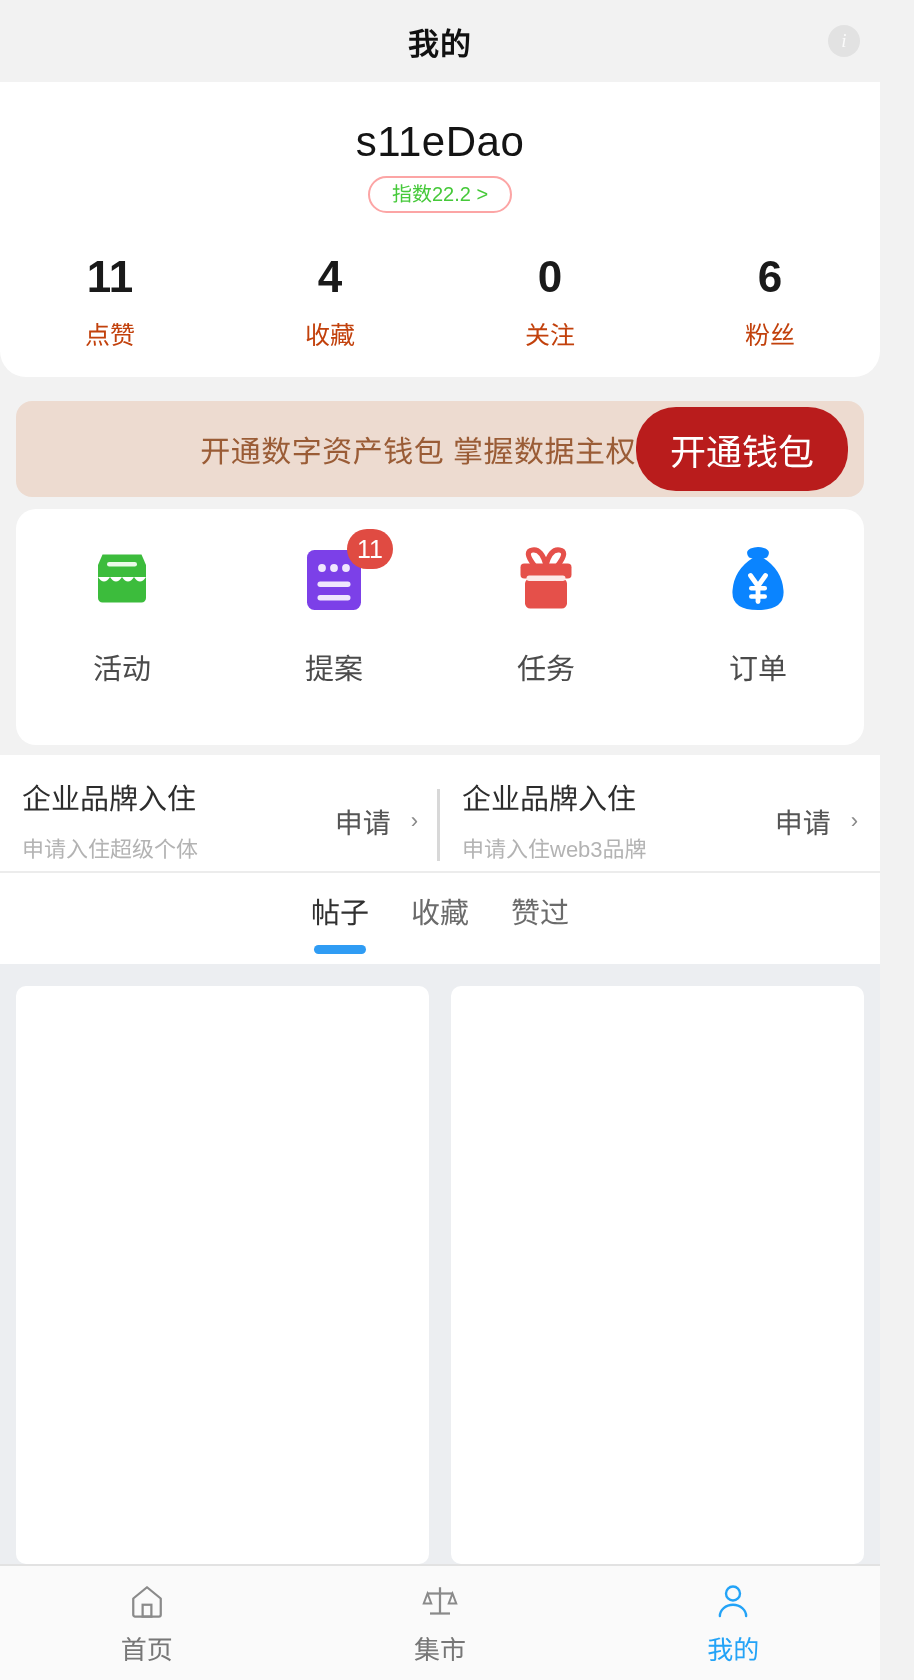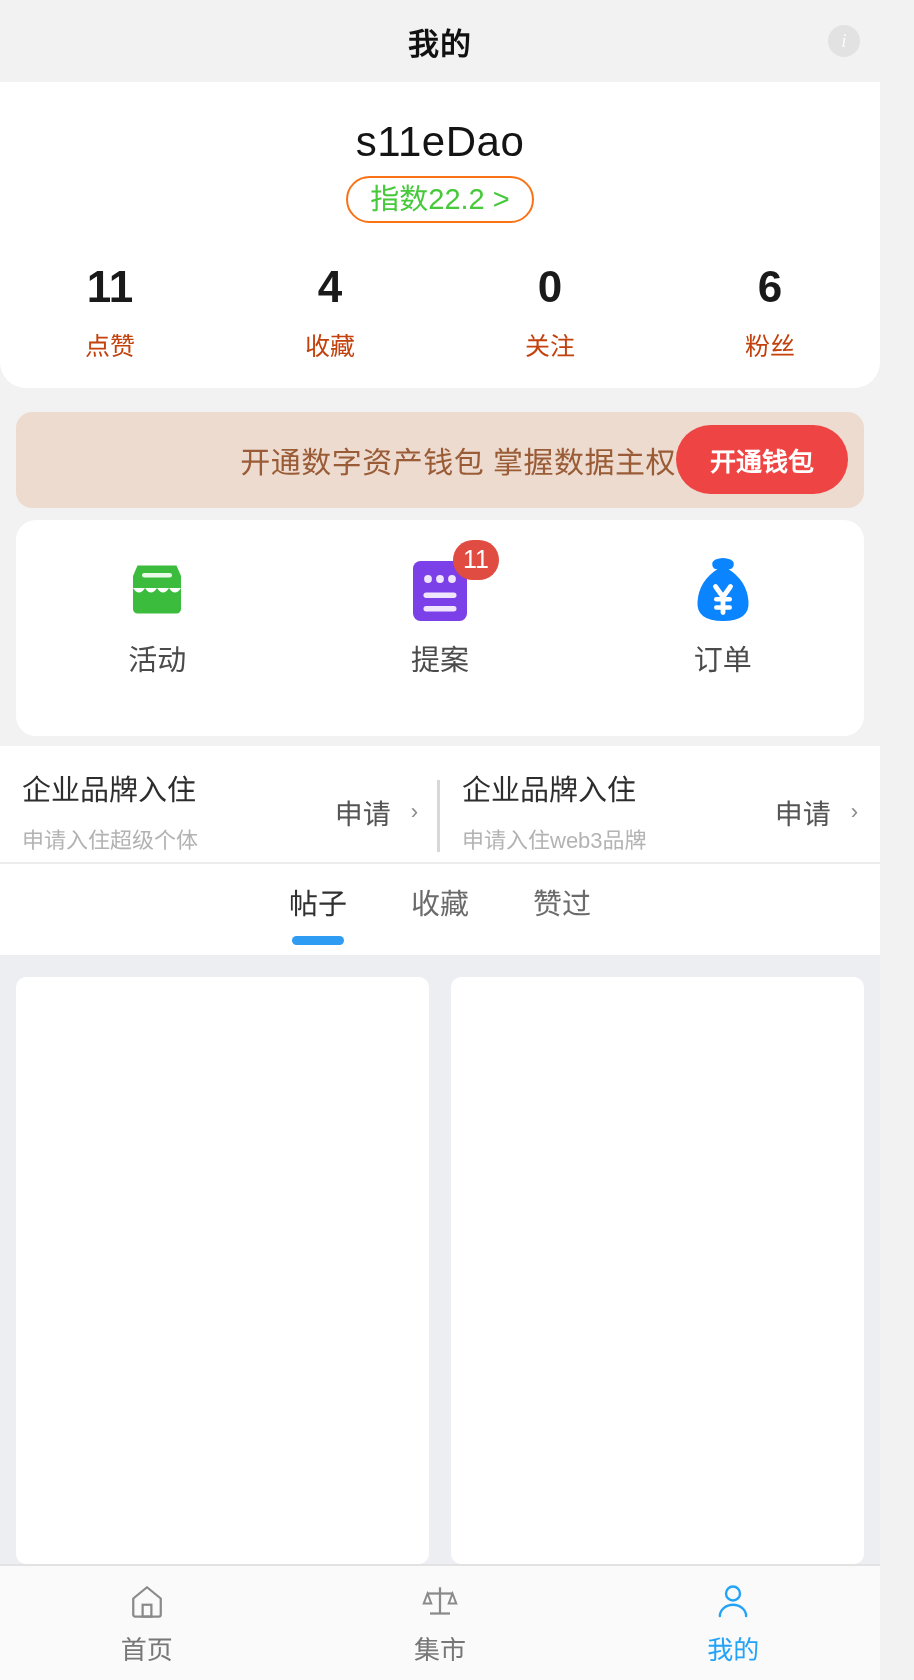--- a/index.html
+++ b/index.html
@@ -27,67 +27,67 @@
   .body { flex:1 1 auto; overflow:hidden; display:flex; flex-direction:column; }
 
   
   .profile-card {
     background:#ffffff; border-radius:0 0 26px 26px;
     padding:36px 0 26px; flex:0 0 auto;
   }
   .username { text-align:center; font-size:42px; color:#141414; font-weight:400; letter-spacing:0.5px; }
   .index-badge-wrap { display:flex; justify-content:center; margin-top:10px; }
   .index-badge {
-    border:2px solid #f97316; color:#46c93a; border-radius:24px;
-    padding:5px 22px; font-size:29px; line-height:1.15;
+    border:2px solid #fca5a5; color:#46c93a; border-radius:24px;
+    padding:5px 22px; font-size:20px; line-height:1.15;
   }
   .stats { display:flex; margin-top:40px; }
   .stat { flex:1; text-align:center; }
   .stat-num { font-size:44px; font-weight:bold; color:#1a1a1a; line-height:1.1; }
   .stat-label { margin-top:14px; font-size:25px; color:#c2410c; }
 
   
   .wallet-banner {
     margin:24px 16px 0; background:#eddbd0; border-radius:16px;
     height:96px; display:flex; align-items:center; justify-content:flex-end;
     padding:0 16px 0 28px; flex:0 0 auto;
   }
   .wallet-text { font-size:30px; color:#9a5c36; letter-spacing:0.5px; }
   .wallet-btn {
-    background:#ef4444; color:#ffffff; font-size:26px; font-weight:bold;
+    background:#b91c1c; color:#ffffff; font-size:36px; font-weight:normal;
     border-radius:40px; padding:16px 34px; border:none; cursor:pointer; white-space:nowrap;
   }
 
   
   .quick-card {
     background:#ffffff; border-radius:20px; margin:12px 16px 0;
     padding:34px 0 58px; display:flex; flex:0 0 auto;
   }
   .quick-item { flex:1; display:flex; flex-direction:column; align-items:center; position:relative; }
   .quick-icon { position:relative; width:74px; height:74px; display:flex; align-items:center; justify-content:center; }
-  .quick-label { margin-top:8px; font-size:29px; color:#4b4b4b; }
+  .quick-label { margin-top:28px; font-size:29px; color:#4b4b4b; }
   .badge {
     position:absolute; top:-14px; right:-22px; min-width:46px; height:40px;
     background:#e04b42; color:#fff; border-radius:22px; font-size:25px;
     display:flex; align-items:center; justify-content:center; padding:0 9px;
   }
 
   
   .brand-card { background:#ffffff; margin-top:10px; display:flex; flex:0 0 auto; padding:20px 0 8px; }
   .brand-col { flex:1; display:flex; align-items:flex-start; justify-content:space-between; padding:0 22px; position:relative; }
   .brand-col:first-child::after {
     content:""; position:absolute; right:0; top:14px; bottom:2px; width:3px; background:#d8d8d8;
   }
   .brand-title { font-size:29px; color:#2d2d2d; }
   .brand-sub { font-size:22px; color:#b3b3b3; margin-top:14px; }
   .brand-apply { font-size:28px; color:#555; display:flex; align-items:center; gap:20px; margin-top:26px; white-space:nowrap; }
   .brand-apply .chev { font-size:22px; color:#8a8a8a; }
 
   
-  .tabs-wrap { background:#ffffff; display:flex; justify-content:center; align-items:flex-start; gap:64px; padding:16px 0 10px; flex:0 0 auto; border-top:2px solid #ececec;}
+  .tabs-wrap { background:#ffffff; display:flex; justify-content:center; align-items:flex-start; gap:42px; padding:16px 0 10px; flex:0 0 auto; border-top:2px solid #ececec;}
   .tab { display:flex; flex-direction:column; align-items:center; cursor:pointer; }
   .tab-label { font-size:29px; color:#6b6b6b; }
   .tab.active .tab-label { color:#303030; }
   .tab-underline { margin-top:14px; width:52px; height:9px; border-radius:6px; background:transparent; }
   .tab.active .tab-underline { background:#2f9cf4; }
 
   
   .content-area { background:#eceef1; flex:1 1 auto; padding:22px 16px 0; display:flex; gap:22px; overflow:hidden; }
   .content-card { flex:1; background:#ffffff; border-radius:10px; }
 
@@ -165,20 +165,32 @@
             <circle cx="22" cy="16" r="2.6" fill="#efe6fd"></circle>
             <circle cx="30" cy="16" r="2.6" fill="#efe6fd"></circle>
             <rect x="11" y="25" width="22" height="3.6" rx="1.8" fill="#efe6fd"></rect>
             <rect x="11" y="34" width="22" height="3.6" rx="1.8" fill="#efe6fd"></rect>
           </svg>
           <div class="badge">11</div>
         </div>
         <div class="quick-label">提案</div>
       </div>
 
+      <div class="quick-item">
+        <div class="quick-icon">
+          <svg width="72" height="66" viewBox="0 0 48 44">
+            <path d="M16 12 q-7 -9 -1 -10 q6 -1 9 10" fill="none" stroke="#e5504a" stroke-width="3.4" stroke-linecap="round"></path>
+            <path d="M32 12 q7 -9 1 -10 q-6 -1 -9 10" fill="none" stroke="#e5504a" stroke-width="3.4" stroke-linecap="round"></path>
+            <rect x="7" y="11" width="34" height="10" rx="2.5" fill="#e5504a"></rect>
+            <rect x="10" y="21" width="28" height="20" rx="3.5" fill="#e5504a"></rect>
+            <rect x="11" y="19" width="26" height="3.6" rx="1.8" fill="#fce9e8"></rect>
+          </svg>
+        </div>
+        <div class="quick-label">任务</div>
+      </div>
 
       <div class="quick-item">
         <div class="quick-icon">
           <svg width="70" height="72" viewBox="0 0 46 48">
             <path d="M18 3 q5 -2 10 0 q4 2 1 6 q-6 2 -12 0 q-3 -4 1 -6 Z" fill="#0a84ff"></path>
             <path d="M20 9 q3 1 6 0 q13 8 14 22 q1 13 -17 13 q-18 0 -17 -13 q1 -14 14 -22 Z" fill="#0a84ff"></path>
             <path d="M18 21 L23 28 L28 21" stroke="#ffffff" stroke-width="3.2" fill="none" stroke-linecap="round"></path>
             <rect x="17" y="28" width="12" height="3" rx="1.5" fill="#ffffff"></rect>
             <rect x="17" y="33.5" width="12" height="3" rx="1.5" fill="#ffffff"></rect>
             <rect x="21.4" y="27" width="3.2" height="13" rx="1.6" fill="#ffffff"></rect>

